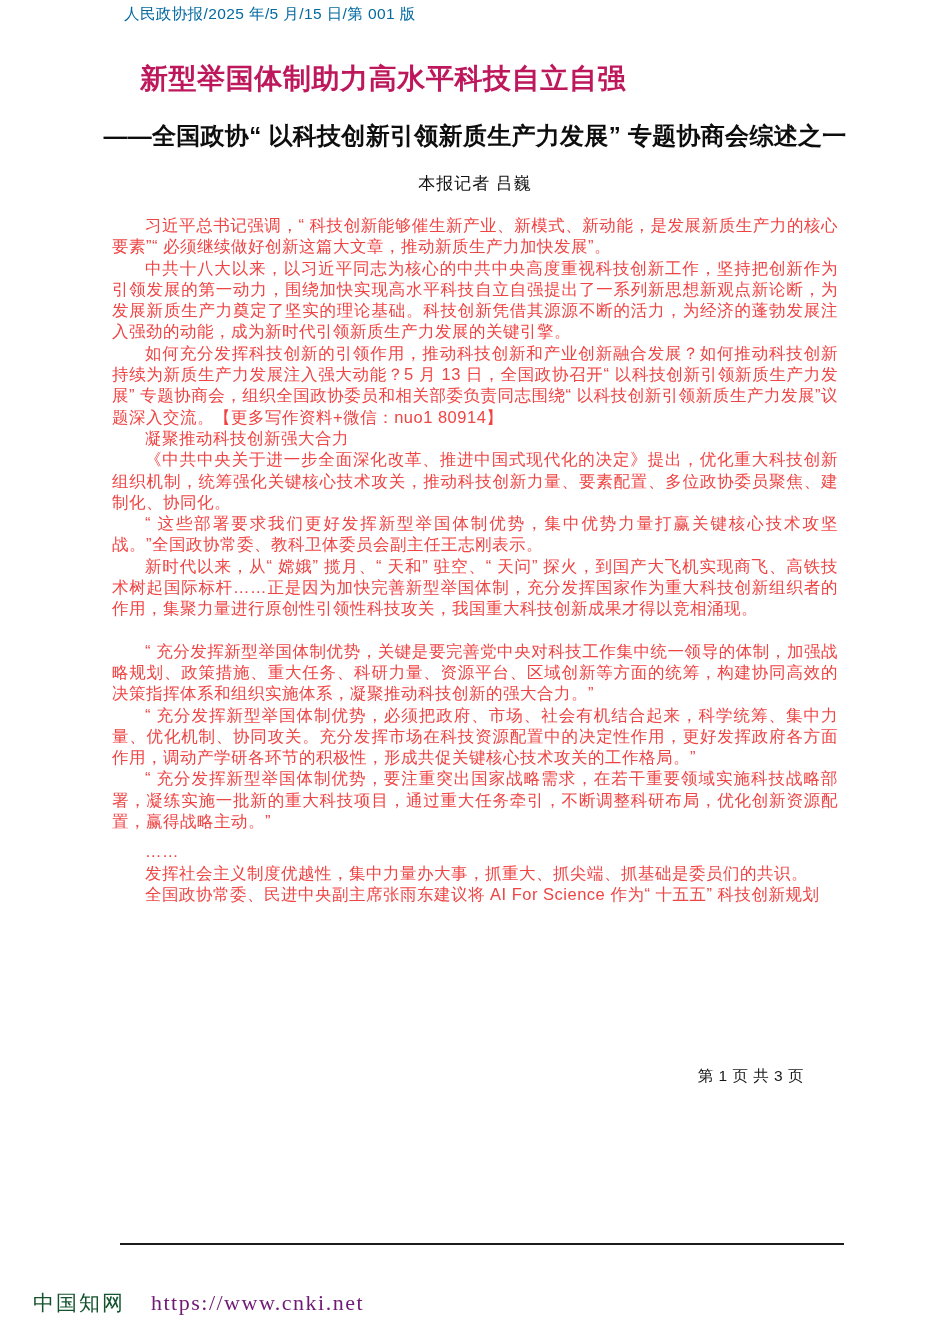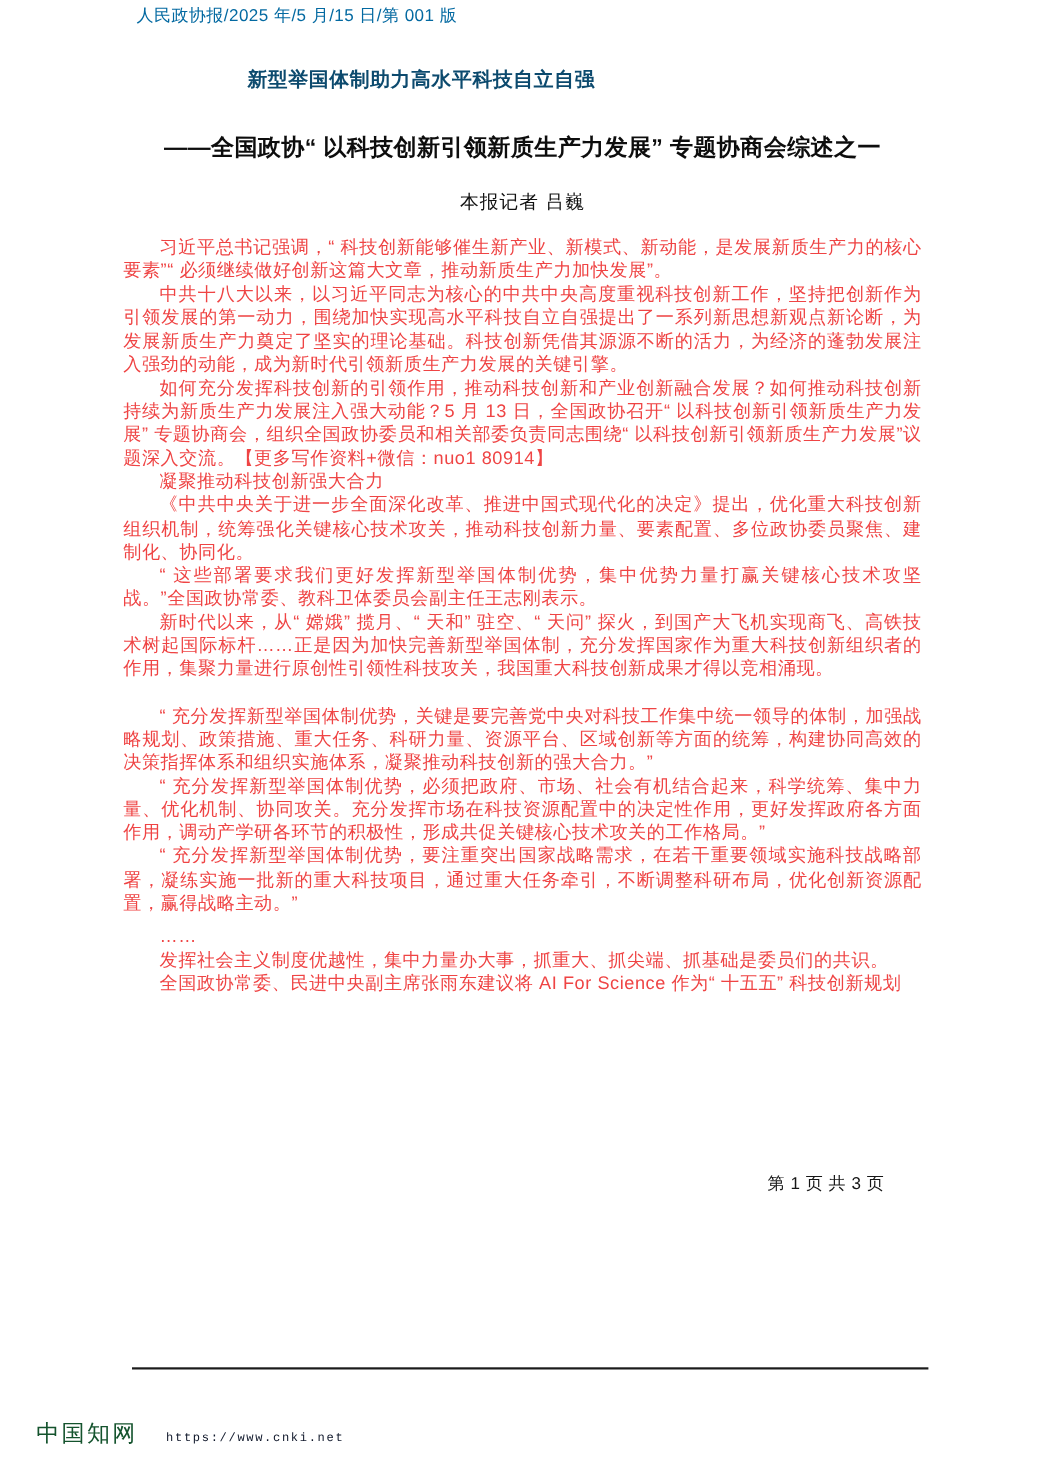--- a/index.html
+++ b/index.html
@@ -11,26 +11,26 @@
     overflow:hidden;
   }
   .page{position:relative;width:950px;height:1344px;background:#ffffff;}
   .src-line{
     position:absolute;left:124px;top:4px;
     font-size:15.5px;letter-spacing:0.4px;color:#0369a1;
   }
   .title{
     position:absolute;left:0;top:60px;width:766px;
     margin:0;text-align:center;
-    font-size:18px;font-weight:bold;letter-spacing:0.6px;color:#0c4a6e;
+    font-size:28px;font-weight:bold;letter-spacing:0.6px;color:#be185d;
   }
   .subtitle{
     position:absolute;left:0;top:120px;width:950px;
     margin:0;text-align:center;
-    font-size:21px;font-weight:bold;letter-spacing:0.3px;color:#0d0d0d;
+    font-size:24px;font-weight:bold;letter-spacing:0.3px;color:#0d0d0d;
   }
   .author{
     position:absolute;left:0;top:172px;width:950px;
     text-align:center;
     font-size:17px;font-weight:normal;letter-spacing:1px;color:#111;
   }
   .article{
     position:absolute;left:112px;top:215px;width:726px;
     font-size:16.5px;line-height:21.3px;letter-spacing:0.5px;
     text-align:justify;color:#ef4444;
@@ -48,22 +48,22 @@
   }
   .watermark{
     position:absolute;left:33px;top:1289px;
     display:flex;align-items:baseline;gap:26px;
   }
   .wm-name{
     font-family:"Liberation Serif",serif;
     font-size:21px;color:#14532d;letter-spacing:2px;
   }
   .wm-url{
-    font-family:Liberation Mono, monospace;
-    font-size:11px;color:#0f172a;letter-spacing:1.5px;
+    font-family:Liberation Serif, serif;
+    font-size:22px;color:#701a75;letter-spacing:1.5px;
   }
 </style>
 </head>
 <body>
 
 <div class="page">
 
   <div class="src-line">人民政协报/2025 年/5 月/15 日/第 001 版</div>
 
   <h1 class="title">新型举国体制助力高水平科技自立自强</h1>

